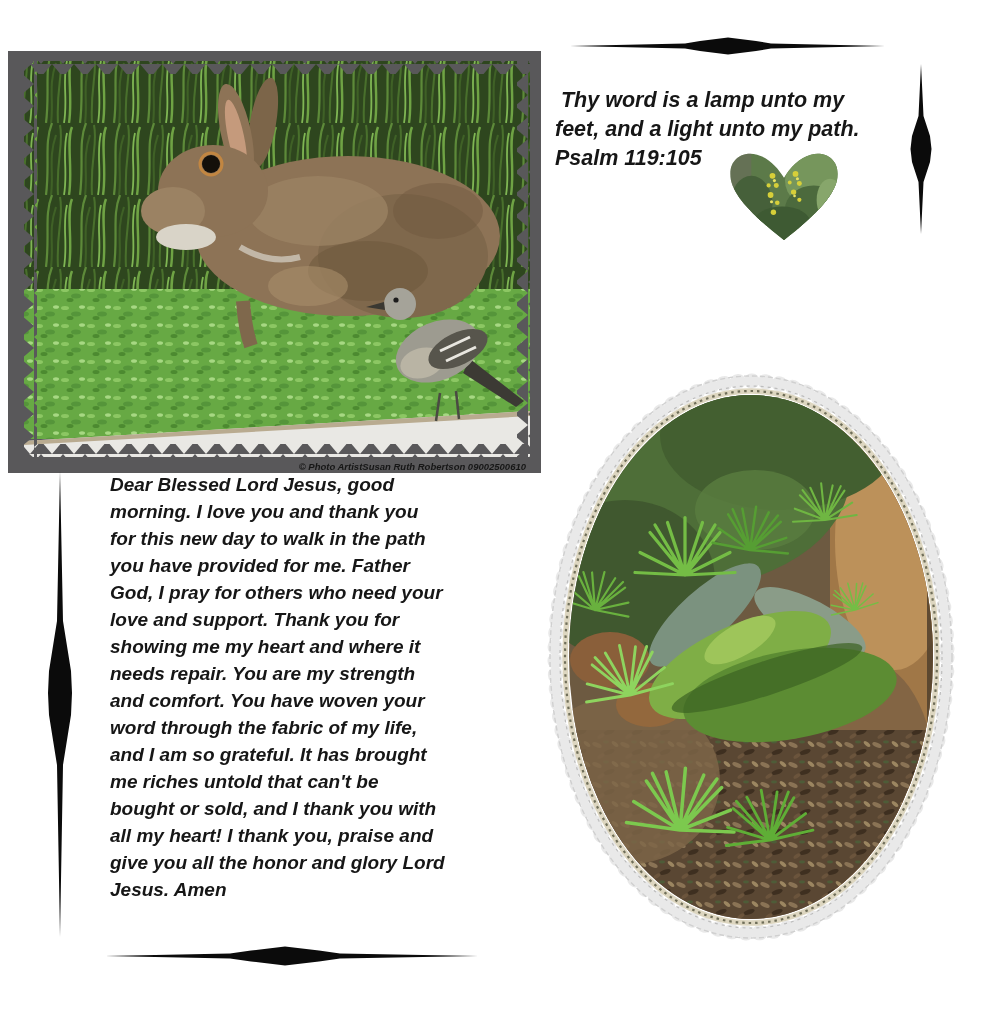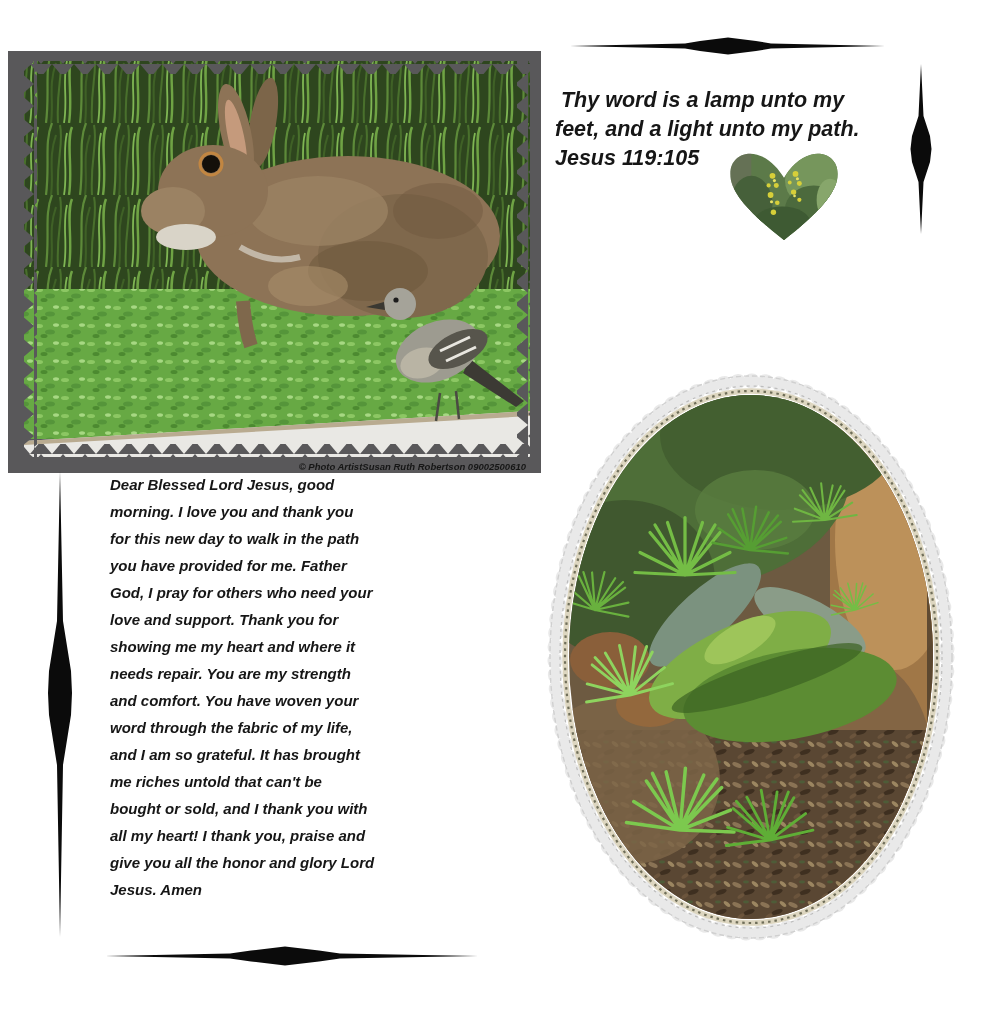--- a/index.html
+++ b/index.html
@@ -31,21 +31,21 @@
     color:var(--ink);
     font-weight:bold;font-style:italic;
     font-size:21.5px;line-height:29px;
     white-space:pre-wrap;
   }
   
   #prayer{
     left:110px;top:471px;width:375px;
     color:var(--ink);
     font-weight:bold;font-style:italic;
-    font-size:15px;line-height:27px;
+    font-size:19px;line-height:27px;
     white-space:pre-wrap;
   }
   
   .ornament svg{display:block;width:100%;height:100%;}
   #divider-top{left:570px;top:36px;width:315px;height:20px;}
   #ornament-right{left:909px;top:64px;width:24px;height:170px;}
   #ornament-left{left:47px;top:471px;width:26px;height:466px;}
   #divider-bottom{left:105px;top:945px;width:373px;height:22px;}
   
   #heart-photo{left:720px;top:147px;width:128px;height:96px;}
@@ -154,21 +154,21 @@
   </div>
 
   <div id="ornament-right" class="abs ornament">
     <svg viewBox="0 0 24 170" preserveAspectRatio="none">
       <polygon points="12,0 9.5,52 3,72 1.5,85 3,98 9.5,118 12,170 14.5,118 21,98 22.5,85 21,72 14.5,52" style="fill:var(--ornament)"></polygon>
     </svg>
   </div>
 
   <div id="scripture" class="abs"> Thy word is a lamp unto my
 feet, and a light unto my path.
-Jesus 119:105</div>
+Psalm 119:105</div>
 
   <div id="heart-photo" class="abs">
     <svg viewBox="0 0 128 100">
       <defs>
         <clipPath id="heartClip">
           <path d="M64,97 C30,70 8,48 8,28 C8,12 22,4 36,8 C48,11 58,22 64,32 C70,22 80,11 92,8 C106,4 120,12 120,28 C120,48 98,70 64,97 Z"></path>
         </clipPath>
       </defs>
       <g clip-path="url(#heartClip)">
         <rect width="128" height="100" fill="#5c7a49"></rect>

